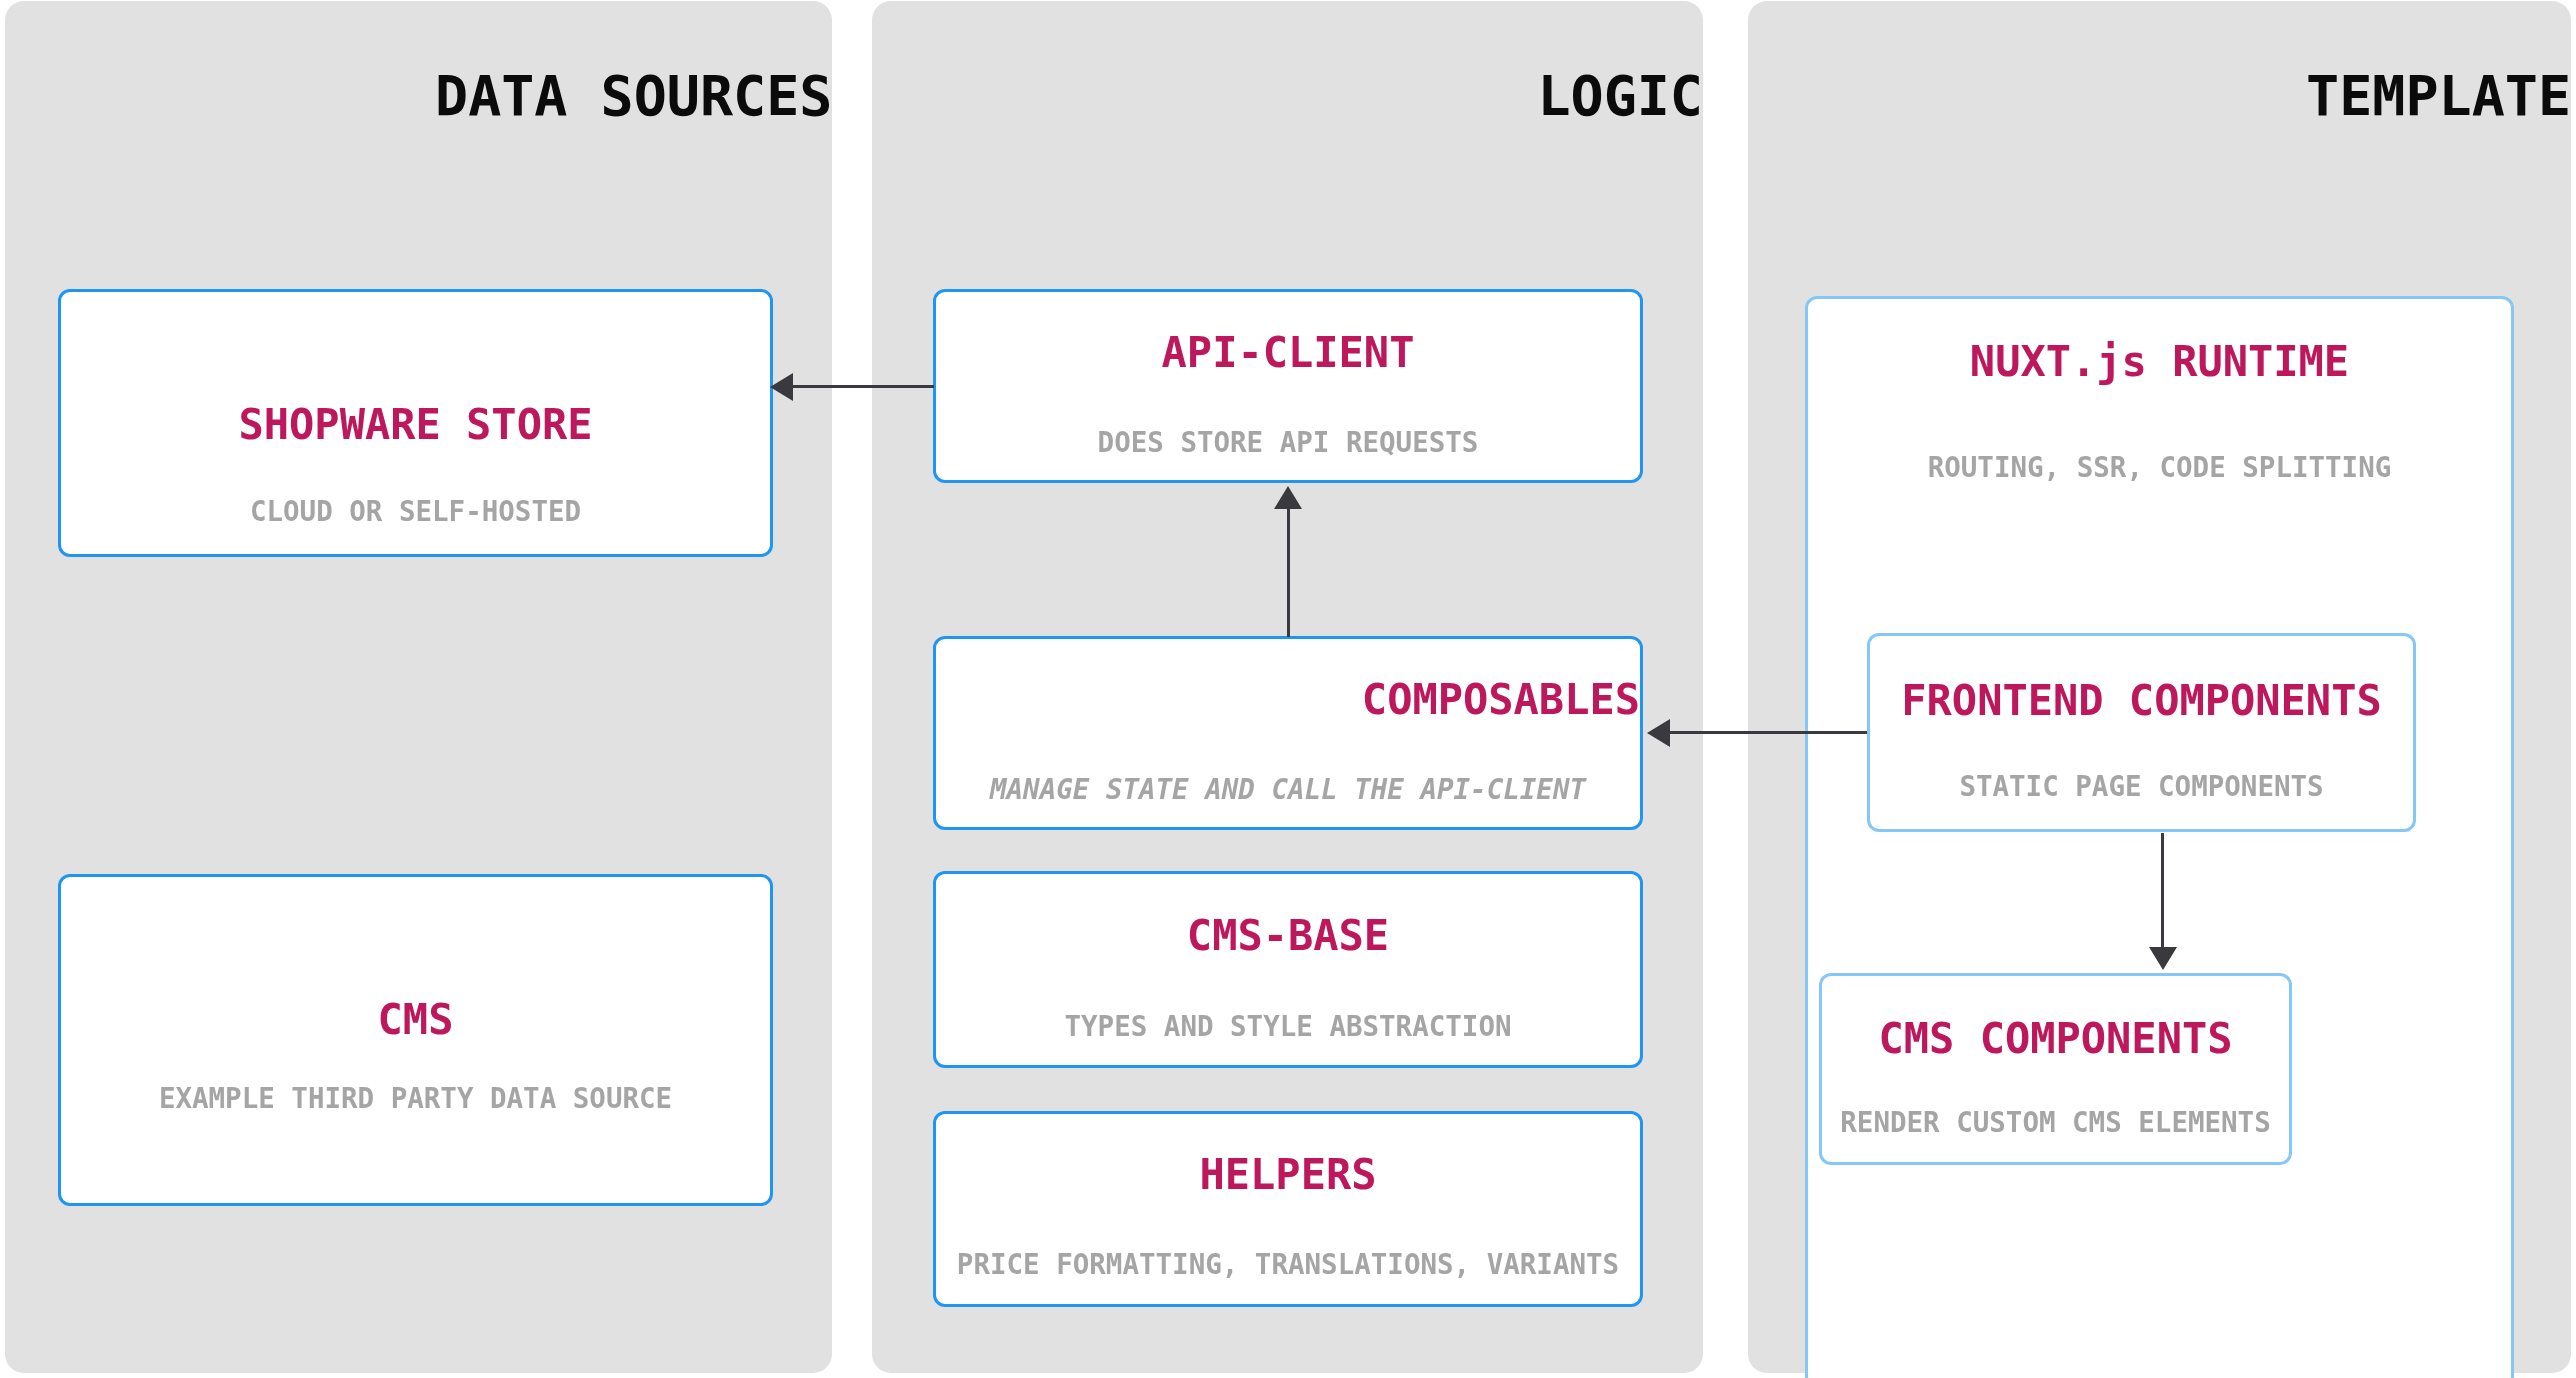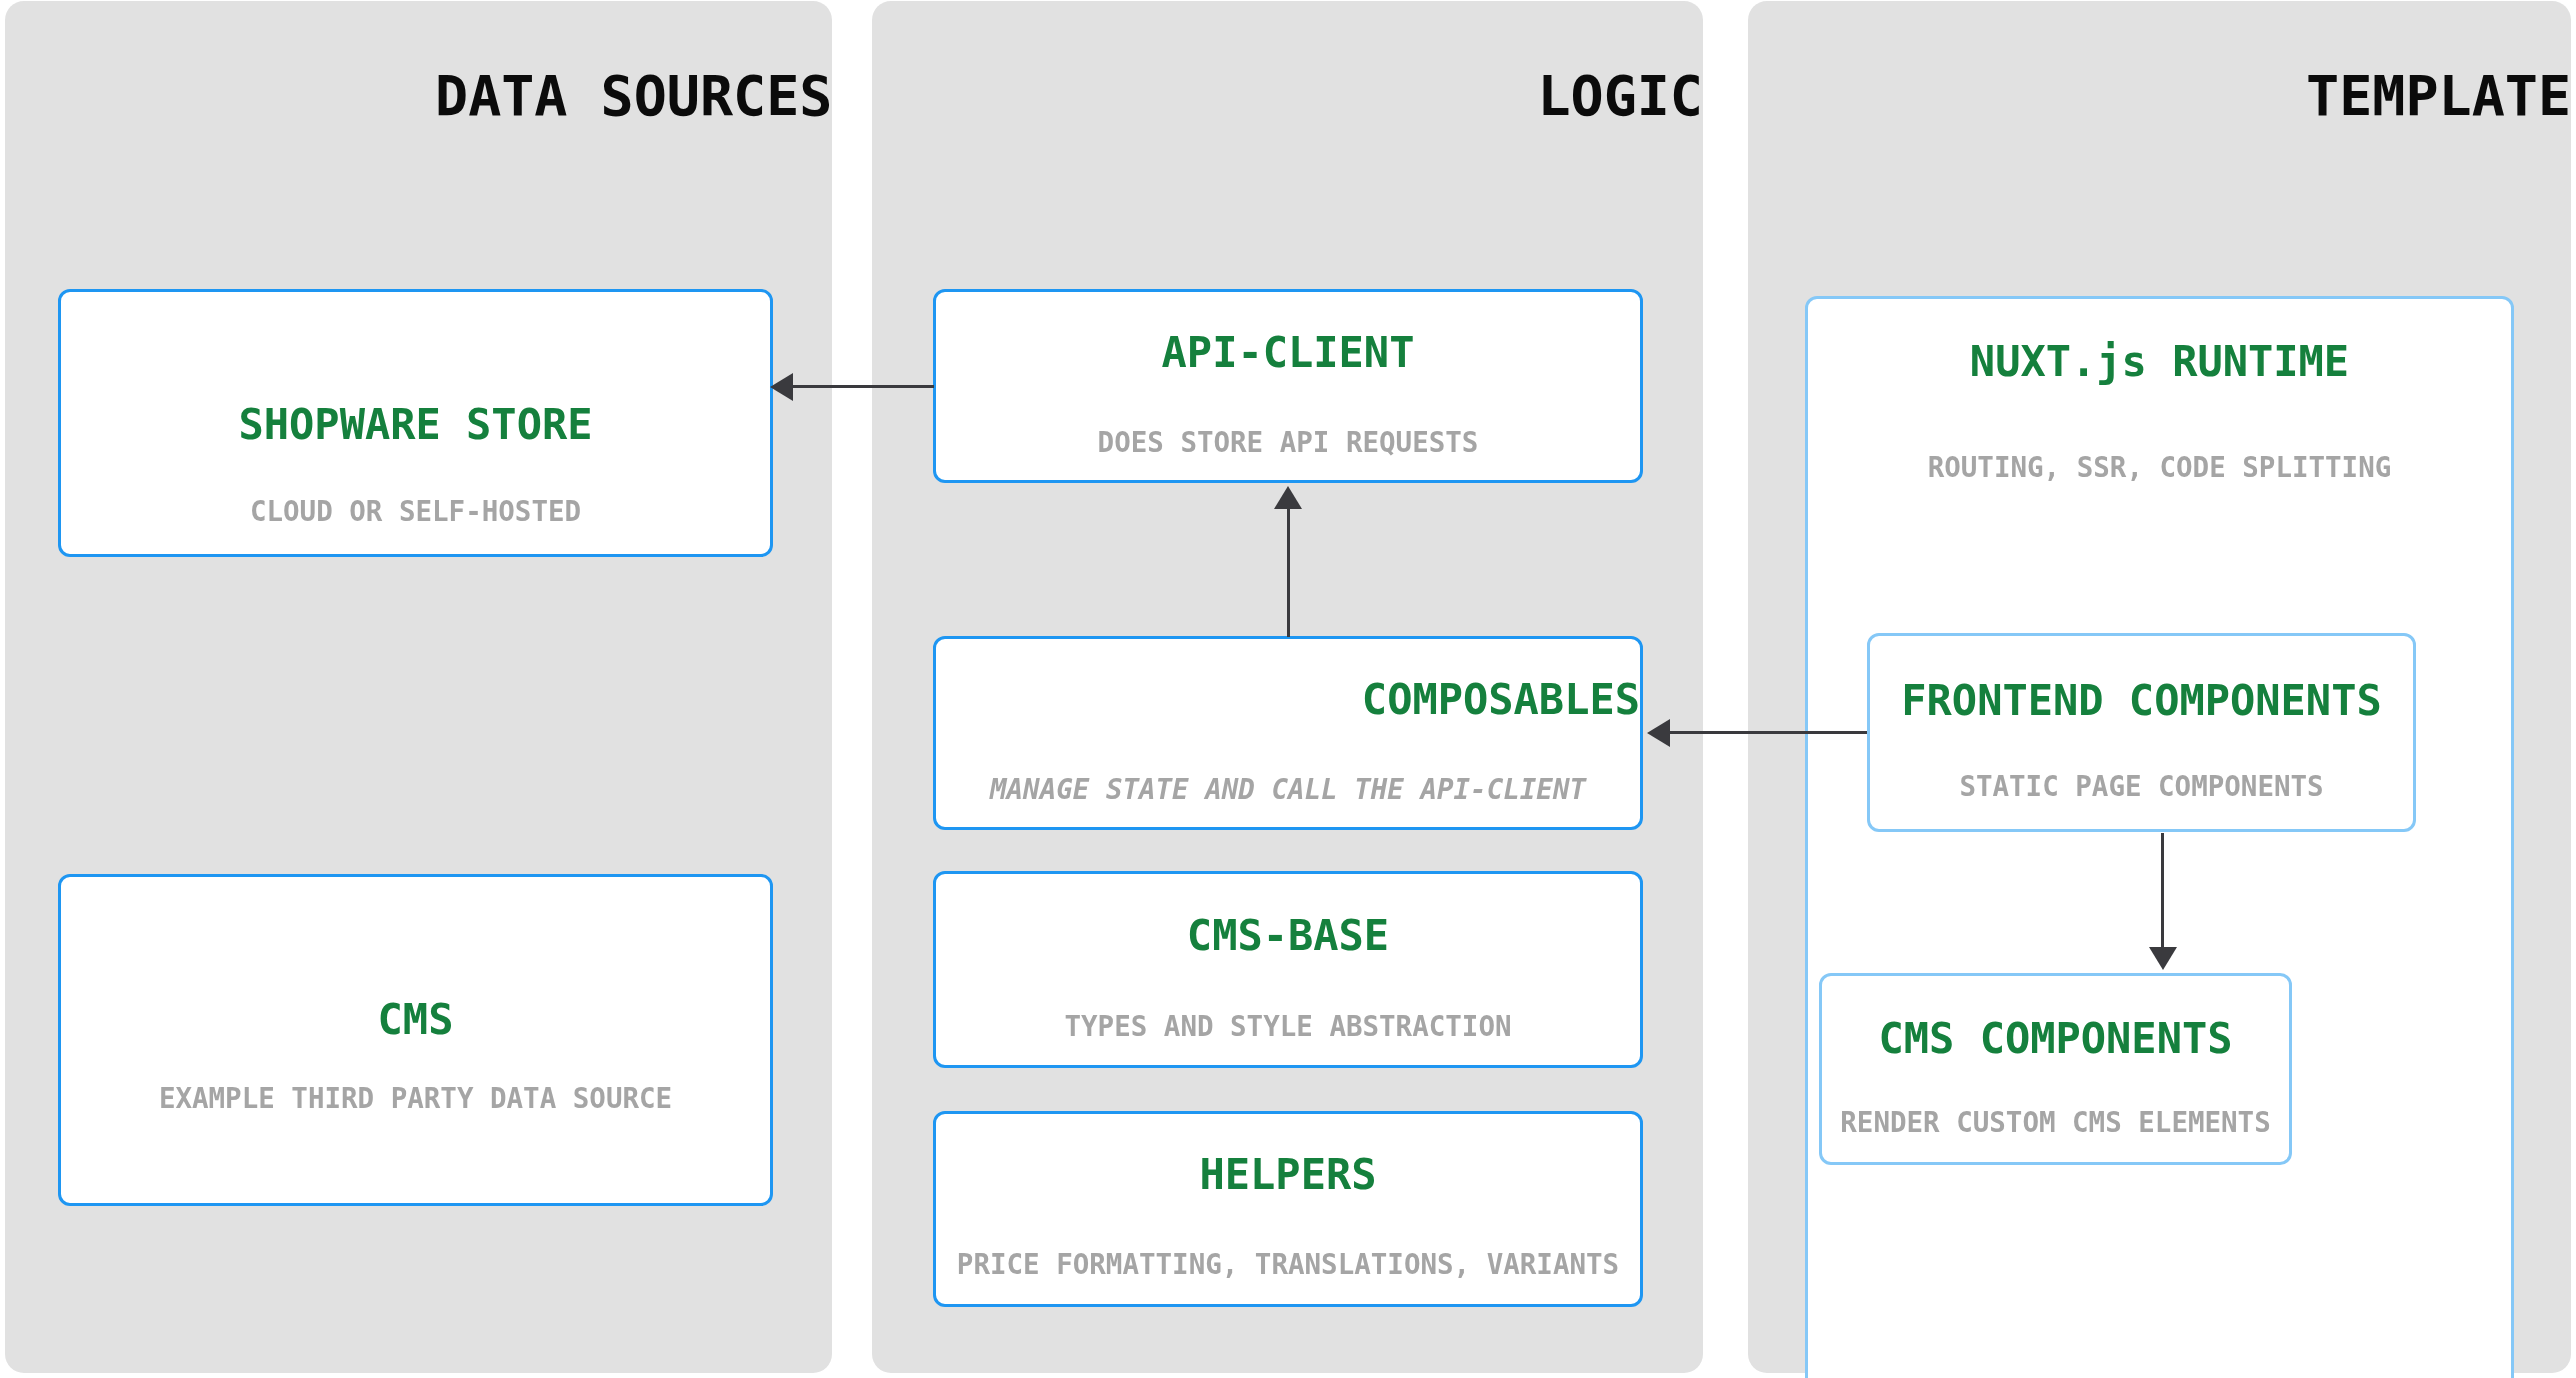--- a/index.html
+++ b/index.html
@@ -37,21 +37,21 @@
     box-sizing: border-box;
   }
   .box.light { border-color: #85c8f7; }
   .box-title {
     position: absolute; left: 0;
     width: 100%;
     transform: translateY(-50%);
     text-align: center;
     font-size: 42px;
     font-weight: bold;
-    color: #15803d;
+    color: #be185d;
     white-space: nowrap;
   }
   .box-sub {
     position: absolute; left: 0;
     width: 100%;
     transform: translateY(-50%);
     text-align: center;
     font-size: 27.5px;
     font-weight: bold;
     color: #a5a5a5;

